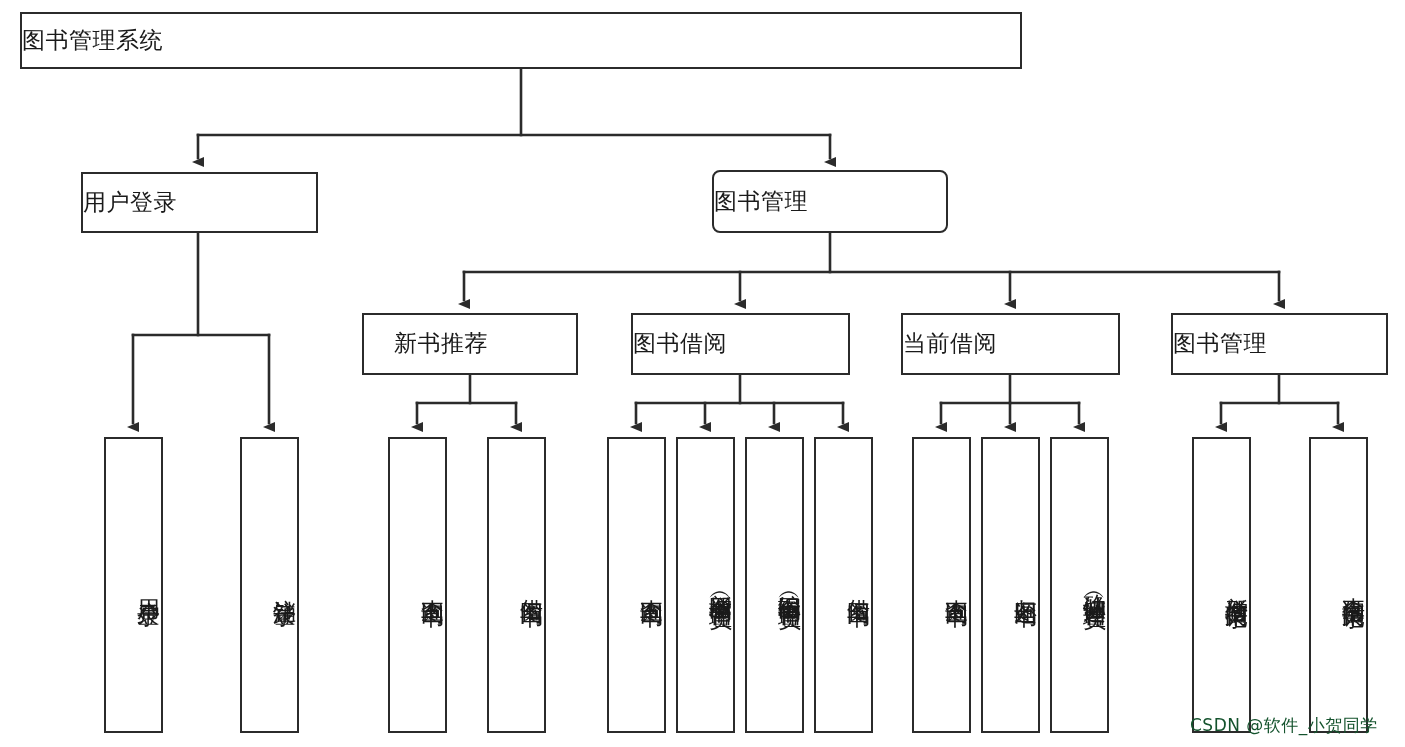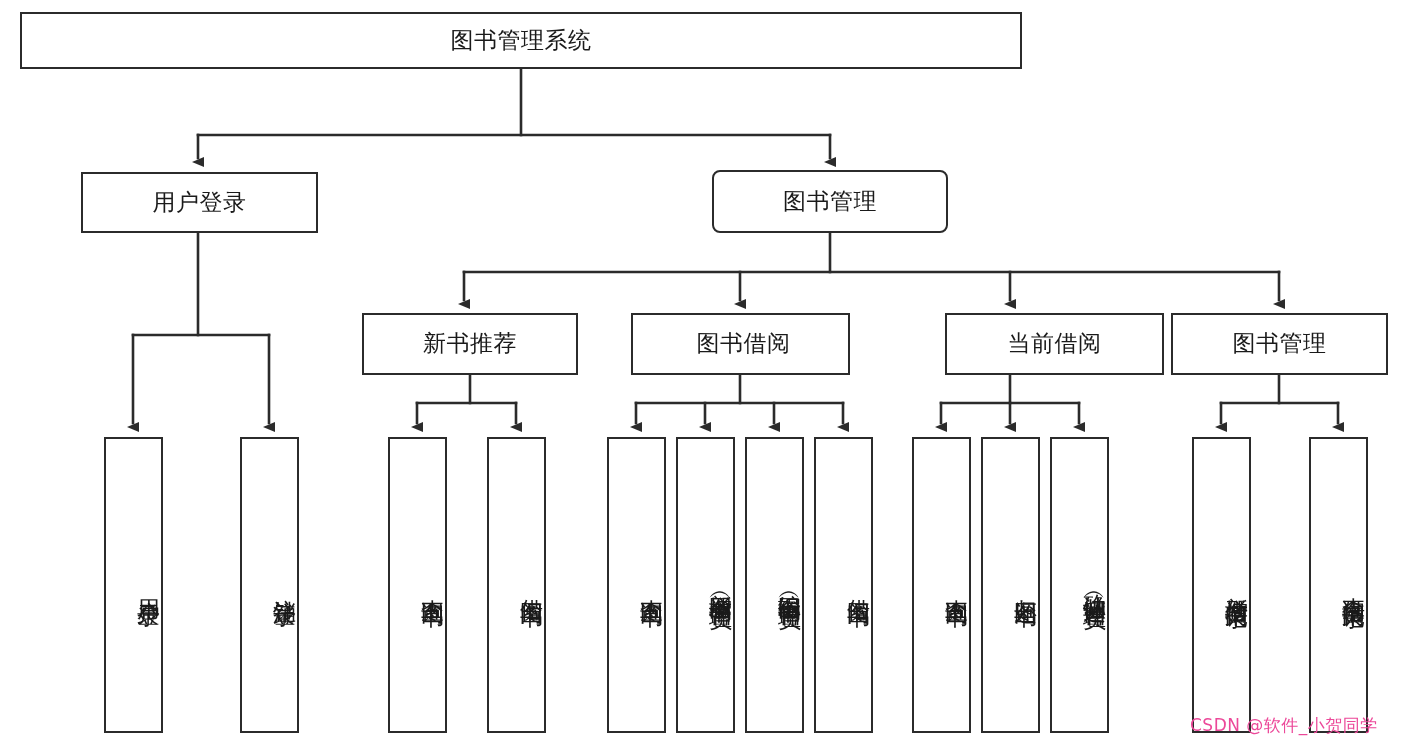--- a/index.html
+++ b/index.html
@@ -26,21 +26,20 @@
     height: 747px;
     pointer-events: none;
   }
   .node {
     position: absolute;
     box-sizing: border-box;
     border: 2.5px solid #2b2b2b;
     background: #ffffff;
     display: flex;
     align-items: center;
-    justify-content: center;
     color: #1a1a1a;
   }
   .node-h {
     font-size: 23px;
     letter-spacing: 0.5px;
     line-height: 1.1;
     white-space: nowrap;
   }
   .node-root {
     font-size: 23px;
@@ -60,21 +59,21 @@
   .node-v > span {
     display: block;
     writing-mode: vertical-rl;
     text-orientation: upright;
   }
   .watermark {
     position: absolute;
     left: 1190px;
     top: 714px;
     font-size: 17px;
-    color: #ec4899;
+    color: #14532d;
     white-space: nowrap;
     letter-spacing: 0.5px;
   }
 </style>
 </head>
 <body>
 
 <div id="canvas">
 
   <svg id="edges" viewBox="0 0 1405 747" width="1405" height="747" aria-hidden="true">
@@ -134,27 +133,27 @@
     <span>图书管理系统</span>
   </div>
 
   <div class="node node-h" style="left:81px; top:172px; width:237px; height:61px;">
     <span>用户登录</span>
   </div>
   <div class="node node-h" style="left:712px; top:170px; width:236px; height:63px;border-radius:8px;">
     <span>图书管理</span>
   </div>
 
-  <div class="node node-h" style="left:362px; top:313px; width:216px; height:62px;">
+  <div class="node node-h" style="left:362px; top:313px; width:216px; height:62px;padding-left:30px;">
     <span>新书推荐</span>
   </div>
-  <div class="node node-h" style="left:631px; top:313px; width:219px; height:62px;padding-left:6px;">
+  <div class="node node-h" style="left:631px; top:313px; width:219px; height:62px;">
     <span>图书借阅</span>
   </div>
-  <div class="node node-h" style="left:901px; top:313px; width:219px; height:62px;margin-left:44px;">
+  <div class="node node-h" style="left:901px; top:313px; width:219px; height:62px;">
     <span>当前借阅</span>
   </div>
   <div class="node node-h" style="left:1171px; top:313px; width:217px; height:62px;">
     <span>图书管理</span>
   </div>
 
   <div class="node node-v" style="left:104px; top:437px; width:59px; height:296px;">
     <span>用户登录</span>
   </div>
   <div class="node node-v" style="left:240px; top:437px; width:59px; height:296px;">

